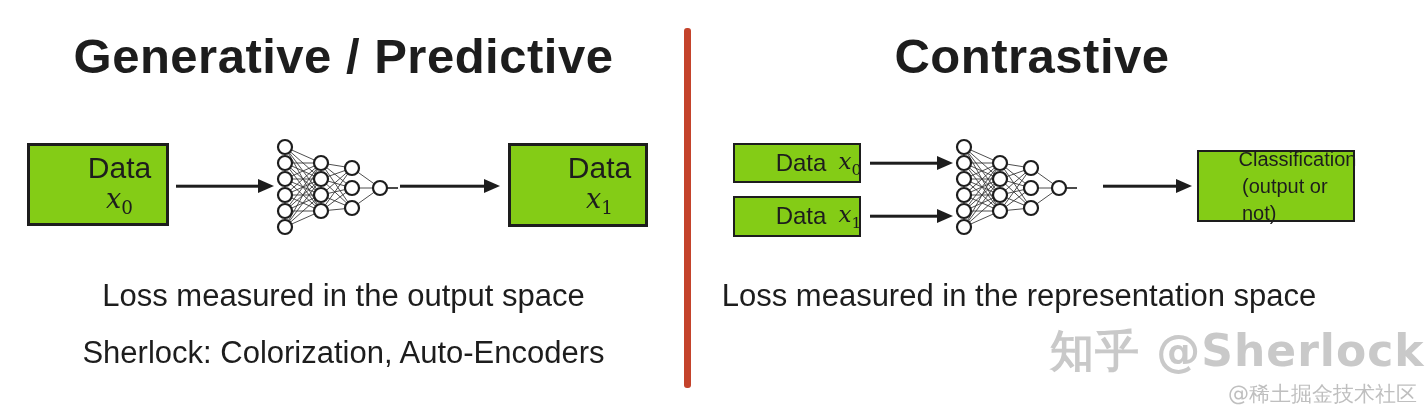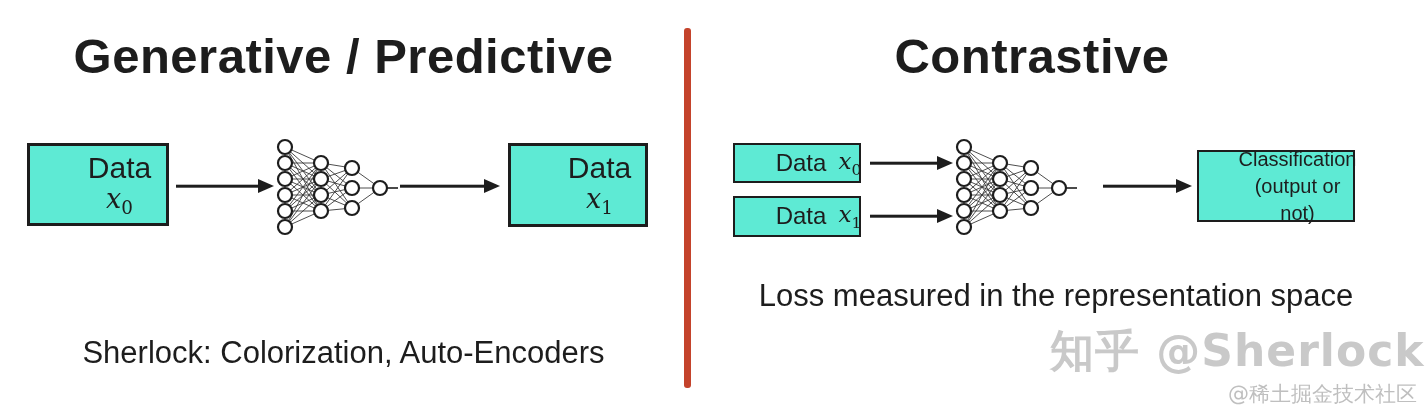--- a/index.html
+++ b/index.html
@@ -23,35 +23,35 @@
   .panel-title.right{left:663px;width:738px;}
 
   
   .divider{
     position:absolute;left:684px;top:28px;width:7px;height:360px;
     border-radius:3px;
   }
 
   
   .dbox{
-    position:absolute;background:#5eead4;border:3px solid #1d1d1d;
+    position:absolute;background:#84cc16;border:3px solid #1d1d1d;
     display:flex;flex-direction:column;align-items:center;justify-content:center;
     box-sizing:border-box;
     padding-left:43px;
   }
   .dbox .lbl{font-size:30px;line-height:1.1;font-weight:500;}
   .mvar{font-family:"DejaVu Serif", serif;font-style:italic;}
   .dbox .math{font-size:27px;line-height:1.1;}
   .dbox sub{font-family:"DejaVu Serif", serif;font-style:normal;font-size:.68em;}
 
   .dbox.slim{border-width:2.5px;flex-direction:row;gap:12px;}
   .dbox.slim .lbl{font-size:24px;}
   .dbox.slim .math{font-size:23px;}
 
-  .dbox.classif{border-width:2.5px;text-align:center;}
+  .dbox.classif{border-width:2.5px;}
   .dbox.classif .cls-line{font-size:20px;line-height:1.35;font-weight:500;}
 
   
   .arrow{position:absolute;height:14px;}
   .arrow .shaft{
     position:absolute;left:0;right:13px;top:50%;
     height:2.6px;background:#1d1d1d;transform:translateY(-50%);
   }
   .arrow .head{
     position:absolute;right:0;top:50%;transform:translateY(-50%);
@@ -63,21 +63,21 @@
 
   
   svg.nn{position:absolute;overflow:visible;}
 
   
   .caption{
     position:absolute;text-align:center;white-space:nowrap;
     font-size:31px;color:#1d1d1d;z-index:2;font-weight:400;
   }
   .caption.leftcol{left:0;width:687px;}
-  .caption.rightcol{left:687px;width:738px;}
+  .caption.rightcol{left:650px;width:738px;}
   .cap-loss{top:278px;}
   .cap-ex{top:335px;}
 
   
   .wm-main{
     position:absolute;left:1050px;top:322px;z-index:1;
     font-size:44px;letter-spacing:1px;white-space:nowrap;
     font-family:"DejaVu Sans", sans-serif;
     font-weight:bold;
   }
@@ -252,19 +252,20 @@
   <div class="arrow" style="left:1103px;top:179px;width:89px;">
     <div class="shaft"></div>
       <div class="head"></div>
   </div>
 
   <div class="dbox classif" style="left:1197px;top:150px;width:158px;height:72px;">
     <span class="cls-line">Classification</span>
     <span class="cls-line">(output or not)</span>
   </div>
 
+  <div class="caption leftcol cap-loss">Loss measured in the output space</div>
   <div class="caption leftcol cap-ex">Sherlock: Colorization, Auto-Encoders</div>
   <div class="caption rightcol cap-loss">Loss measured in the representation space</div>
 
   <div class="wm-main" style="color: rgb(201, 201, 201);">知乎 @Sherlock</div>
   <div class="wm-sub" style="color: rgb(191, 191, 191); margin-left: 12px;">@稀土掘金技术社区</div>
 
 </div>
 
 </body></html>

